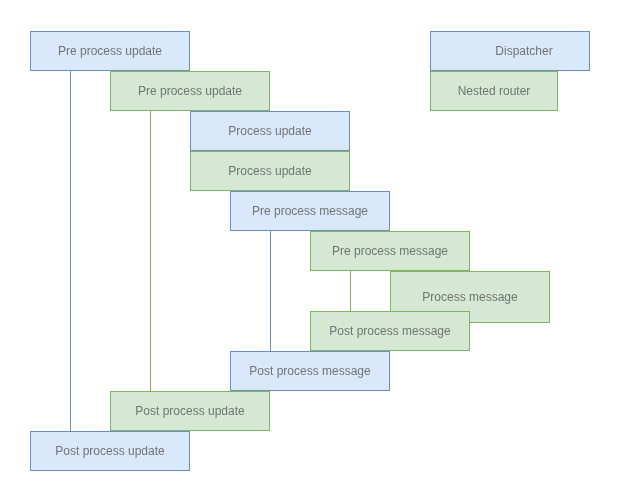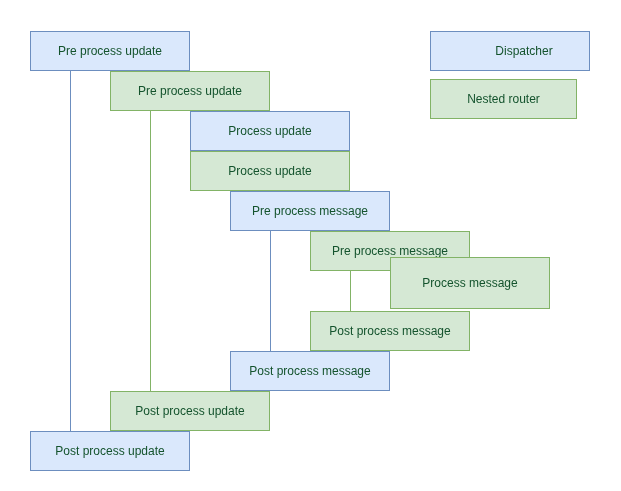--- a/index.html
+++ b/index.html
@@ -20,21 +20,21 @@
     height: 491px;
   }
   .node {
     position: absolute;
     box-sizing: border-box;
     display: flex;
     align-items: center;
     justify-content: center;
     font-size: 12px;
     line-height: 14px;
-    color: #14532d;
+    color: #737373;
     text-align: center;
     border-width: 1px;
     border-style: solid;
     z-index: 2;
     white-space: nowrap;
   }
   .node.blue {
     background: #dae8fc;
     border-color: #6c8ebf;
   }
@@ -84,21 +84,21 @@
   </div>
 
   <div class="node blue" style="left:230px; top:191px; width:160px; height:40px;">
     <span>Pre process message</span>
   </div>
 
   <div class="node green" style="left:310px; top:231px; width:160px; height:40px;">
     <span>Pre process message</span>
   </div>
 
-  <div class="node green" style="left:390px; top:257px; width:160px; height:52px;">
+  <div class="node green" style="left:390px; top:271px; width:160px; height:52px;">
     <span>Process message</span>
   </div>
 
   <div class="node green" style="left:310px; top:311px; width:160px; height:40px;">
     <span>Post process message</span>
   </div>
 
   <div class="node blue" style="left:230px; top:351px; width:160px; height:40px;">
     <span>Post process message</span>
   </div>
@@ -108,18 +108,18 @@
   </div>
 
   <div class="node blue" style="left:30px;  top:431px; width:160px; height:40px;">
     <span>Post process update</span>
   </div>
 
   <div class="legend-group">
     <div class="node blue" style="left:430px; top:31px; width:160px; height:40px;padding-left:28px;">
       <span>Dispatcher</span>
     </div>
-    <div class="node green" style="left:430px; top:79px; width:147px; height:40px;">
+    <div class="node green" style="left:430px; top:71px; width:128px; height:40px;">
       <span>Nested router</span>
     </div>
   </div>
 
 </div>
 
 </body></html>

